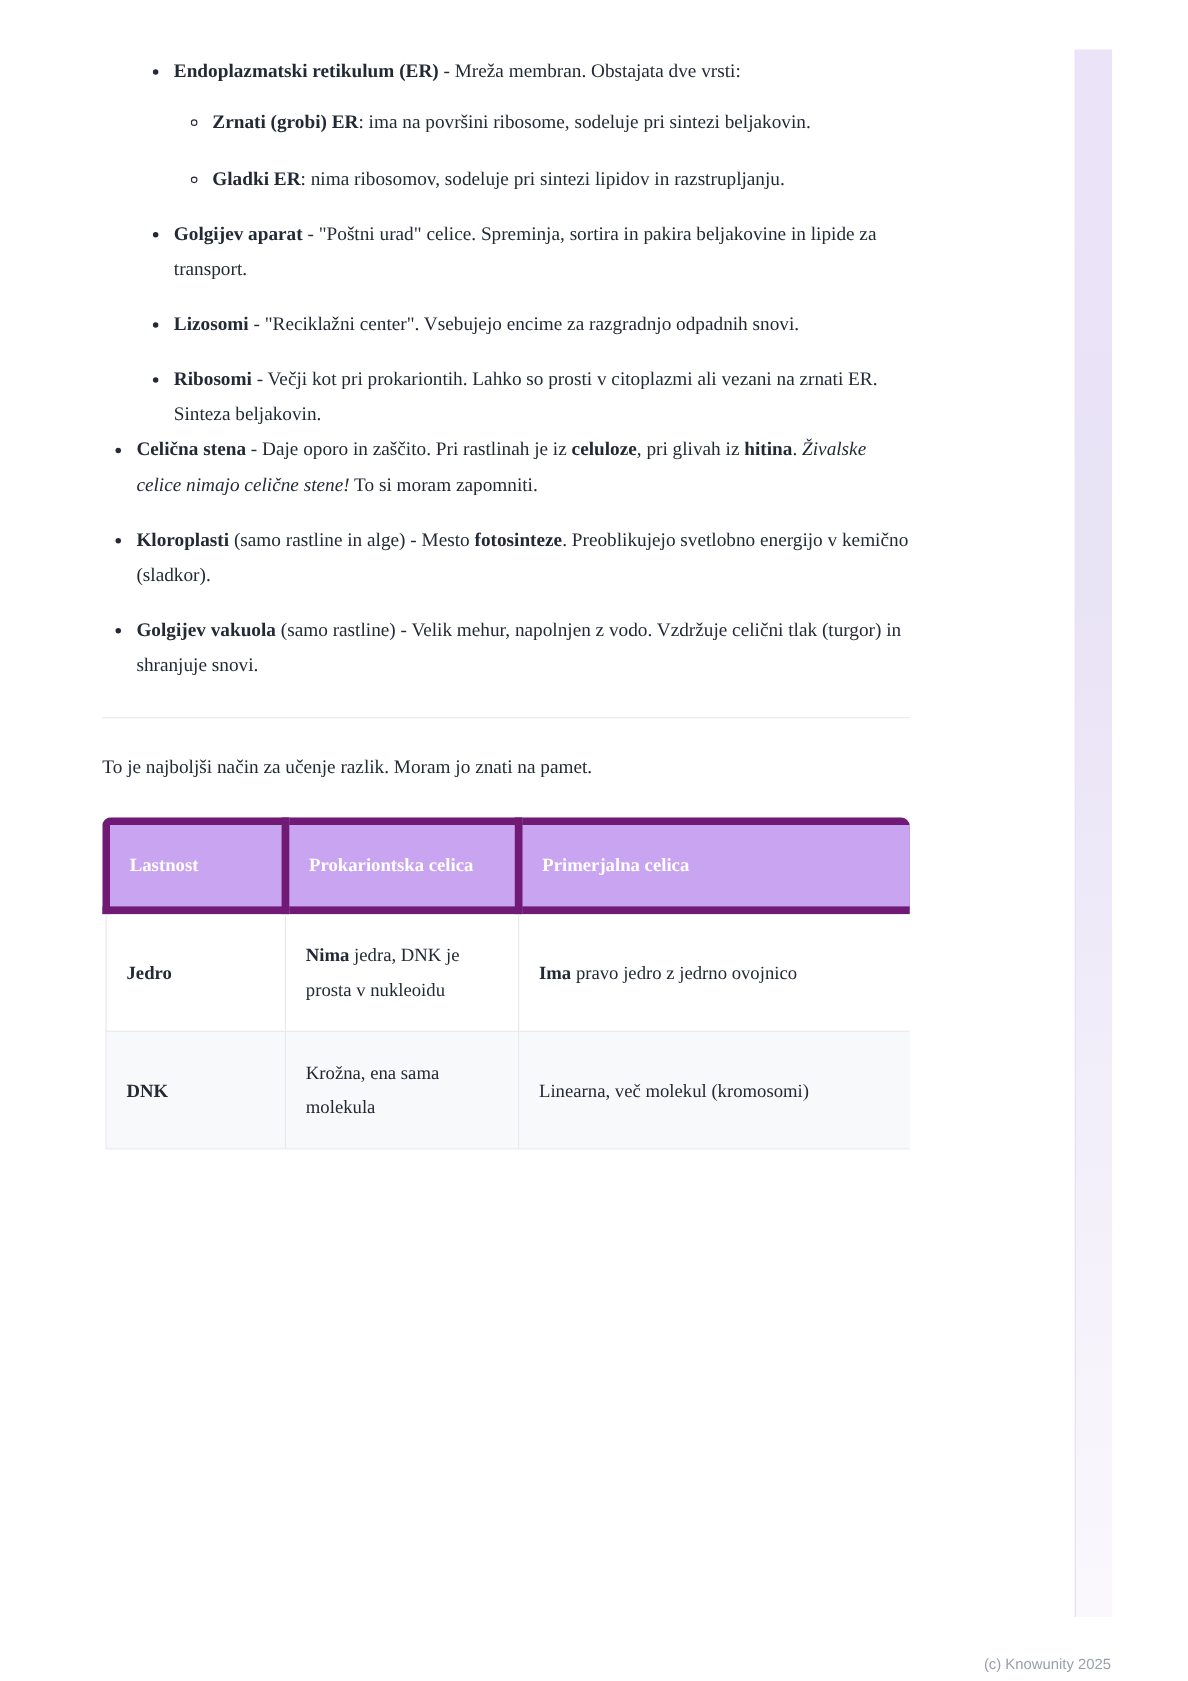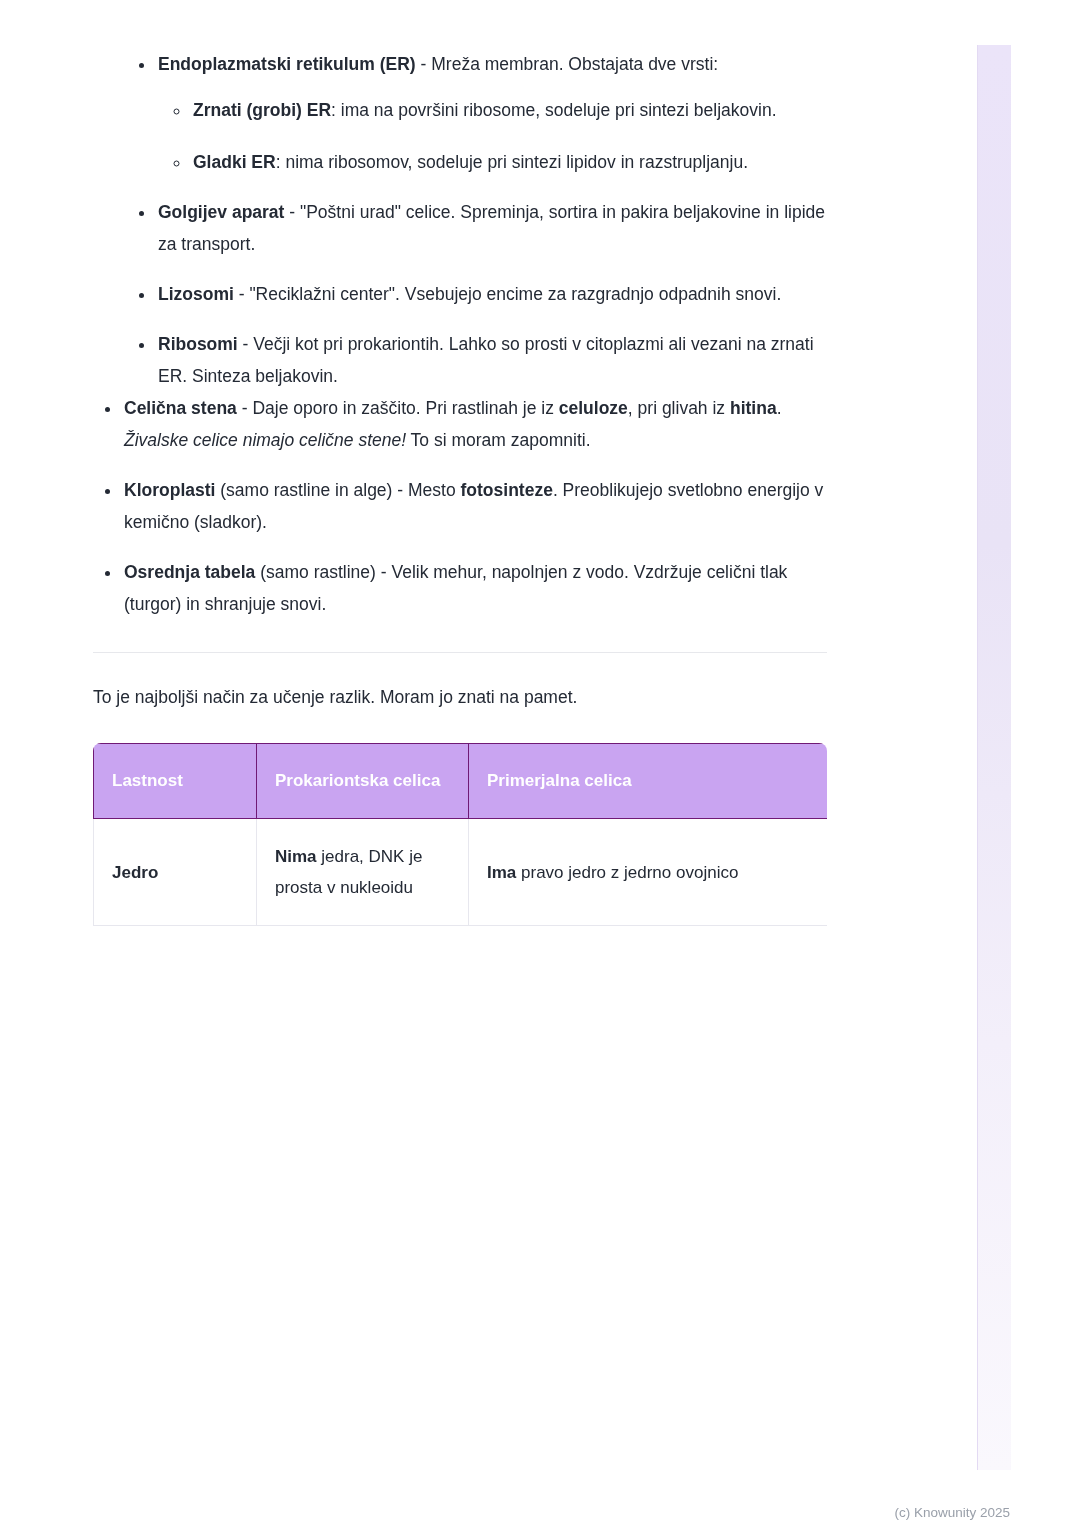--- a/index.html
+++ b/index.html
@@ -24,20 +24,21 @@
   }
 
   .content {
     position: absolute;
     left: 93px;
     top: 0;
     width: 734px;
     font-size: 17.5px;
     line-height: 32px;
     padding-top: 48px;
+    font-family: Liberation Serif, serif;
   }
 
   .b { font-weight: bold; }
   .i { font-style: italic; }
 
   ul.list { margin: 0; padding: 0; }
   ul.lv1 { list-style: disc; }
   ul.indent-deep { padding-left: 63px; }
   ul.indent-shallow { padding-left: 29px; }
   ul.lv1 > li { margin-bottom: 18px; padding-left: 2px; }
@@ -89,21 +90,21 @@
   table.cmp col.c2 { width: 212px; }
   table.cmp col.c3 { width: 359px; }
 
   table.cmp th {
     background: #c9a4f1;
     color: #ffffff;
     font-weight: bold;
     text-align: left;
     padding: 18px 18px;
     line-height: 38px;
-    border: 1px solid #701a75;
+    border: 7px solid #701a75;
     vertical-align: middle;
   }
 
   table.cmp td {
     border: 1px solid #e7e7ee;
     padding: 22px 18px;
     line-height: 31px;
     vertical-align: middle;
     background: #ffffff;
   }
@@ -135,21 +136,21 @@
           </ul></li>
         <li><span class="b">Golgijev aparat</span><span> - "Poštni urad" celice. Spreminja, sortira in pakira beljakovine in lipide za transport.</span></li>
         <li><span class="b">Lizosomi</span><span> - "Reciklažni center". Vsebujejo encime za razgradnjo odpadnih snovi.</span></li>
         <li><span class="b">Ribosomi</span><span> - Večji kot pri prokariontih. Lahko so prosti v citoplazmi ali vezani na zrnati ER. Sinteza beljakovin.</span></li>
       </ul>
 
 
     <ul class="list lv1 indent-shallow">
         <li><span class="b">Celična stena</span><span> - Daje oporo in zaščito. Pri rastlinah je iz </span><span class="b">celuloze</span><span>, pri glivah iz </span><span class="b">hitina</span><span>. </span><span class="i">Živalske celice nimajo celične stene!</span><span> To si moram zapomniti.</span></li>
         <li><span class="b">Kloroplasti</span><span> (samo rastline in alge) - Mesto </span><span class="b">fotosinteze</span><span>. Preoblikujejo svetlobno energijo v kemično (sladkor).</span></li>
-        <li><span class="b">Osrednja tabela</span><span> (samo rastline) - Velik mehur, napolnjen z vodo. Vzdržuje celični tlak (turgor) in shranjuje snovi.</span></li>
+        <li><span class="b">Golgijev vakuola</span><span> (samo rastline) - Velik mehur, napolnjen z vodo. Vzdržuje celični tlak (turgor) in shranjuje snovi.</span></li>
       </ul>
 
     <hr class="divider">
 
 
     <p class="intro">To je najboljši način za učenje razlik. Moram jo znati na pamet.</p>
 
     <div class="table-wrap">
       <table class="cmp">
         <colgroup>
@@ -163,20 +164,25 @@
               <th>Prokariontska celica</th>
               <th>Primerjalna celica</th>
             </tr>
           </thead>
         <tbody>
             <tr>
               <td class="rowlabel">Jedro</td>
               <td><span class="b">Nima</span><span> jedra, DNK je prosta v nukleoidu</span></td>
               <td><span class="b">Ima</span><span> pravo jedro z jedrno ovojnico</span></td>
             </tr>
+            <tr>
+              <td class="rowlabel">DNK</td>
+              <td><span>Krožna, ena sama molekula</span></td>
+              <td><span>Linearna, več molekul (kromosomi)</span></td>
+            </tr>
           </tbody>
       </table>
     </div>
 
   </div>
 
   <div class="watermark">(c) Knowunity 2025</div>
 
 </div>
 

